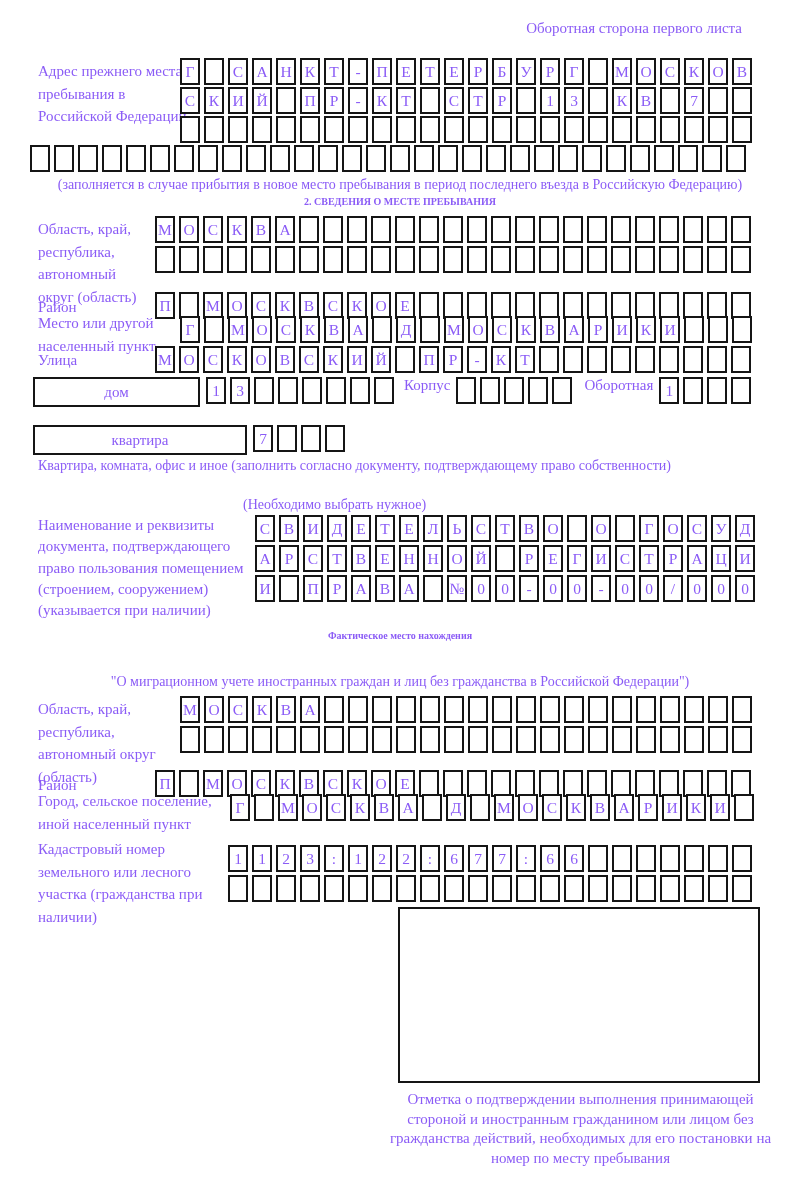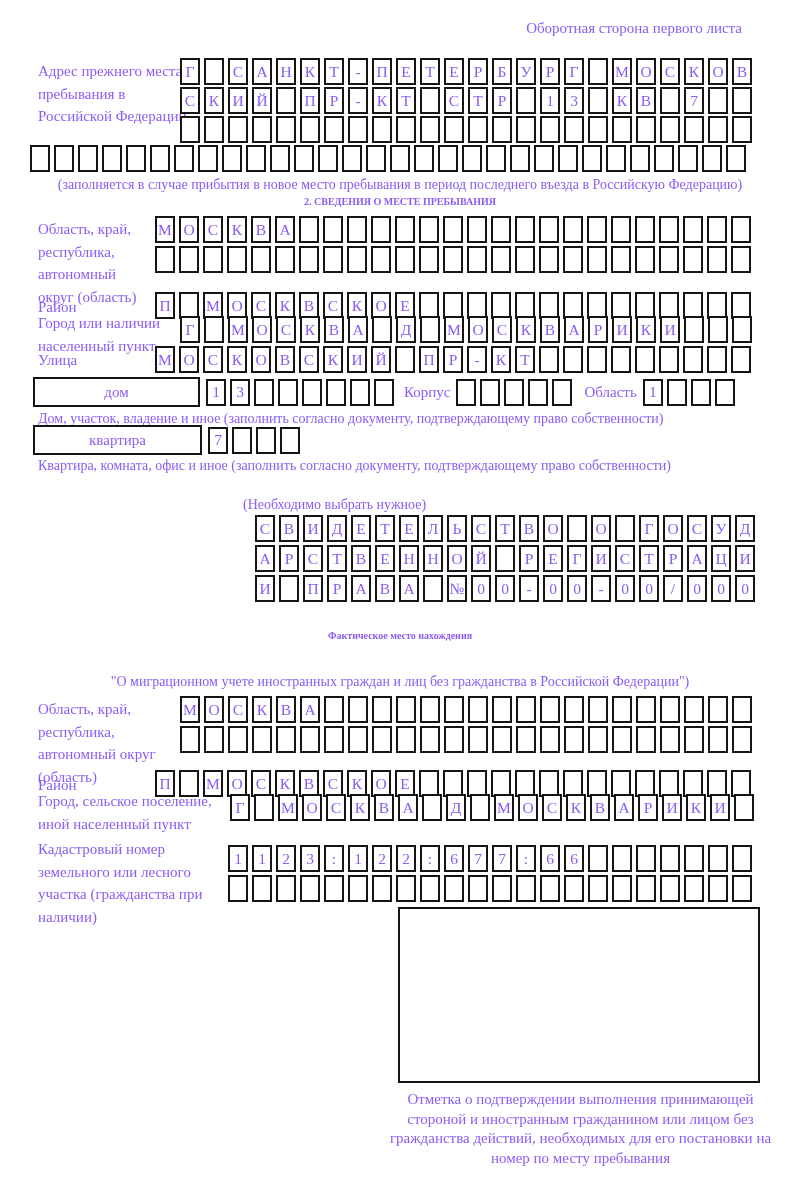--- a/index.html
+++ b/index.html
@@ -7,21 +7,21 @@
         font-family:"Liberation Serif",serif;overflow:hidden;}
   .hdr{position:absolute;top:20px;right:58px;font-size:15px;}
   .lbl{position:absolute;font-size:15px;line-height:1.5;}
   .lbl6{position:absolute;font-size:15px;line-height:1.42;}
   .cap{position:absolute;font-size:14px;}
   .center{left:0;width:100%;text-align:center;}
   .ttl{position:absolute;left:0;width:100%;text-align:center;font-weight:bold;font-size:10px;}
   .boxrow{position:absolute;display:flex;gap:4px;}
   .cb{box-sizing:border-box;flex:0 0 auto;width:20px;height:27px;border:2px solid #151515;
       display:flex;align-items:center;justify-content:center;font-size:15.5px;background:#fff;}
-  .flexrow{position:absolute;display:flex;align-items:center;}
+  .flexrow{position:absolute;display:flex;align-items:flex-start;}
   .wide{box-sizing:border-box;border:2px solid #151515;height:30px;display:flex;
         align-items:center;justify-content:center;font-size:15px;background:#fff;}
   .chk{box-sizing:border-box;width:23px;height:26px;border:2px solid #151515;
        display:inline-flex;align-items:center;justify-content:center;font-size:16px;background:#fff;}
   .inl{font-size:15px;white-space:nowrap;}
   .stamp{position:absolute;box-sizing:border-box;border:2px solid #151515;background:#fff;}
   .stampcap{position:absolute;font-size:15px;line-height:1.3;text-align:center;}
 </style>
 </head>
 <body>
@@ -223,21 +223,21 @@
       <span class="cb"></span>
       <span class="cb"></span>
       <span class="cb"></span>
       <span class="cb"></span>
       <span class="cb"></span>
       <span class="cb"></span>
       <span class="cb"></span>
       <span class="cb"></span>
     </div>
 
-  <div class="lbl" style="left:38px;top:312px;width:155px">Город или наличии населенный пункт</div>
+  <div class="lbl" style="left:38px;top:312px;width:155px">Место или другой населенный пункт</div>
   <div class="boxrow" style="left:180px;top:316px">
       <span class="cb">Г</span>
       <span class="cb"></span>
       <span class="cb">М</span>
       <span class="cb">О</span>
       <span class="cb">С</span>
       <span class="cb">К</span>
       <span class="cb">В</span>
       <span class="cb">А</span>
       <span class="cb"></span>
@@ -300,43 +300,43 @@
         <span class="cb"></span>
       </div>
     <span class="inl" style="margin-left:10px">Корпус</span>
     <div class="boxrow" style="position:static;margin-left:6px">
         <span class="cb"></span>
         <span class="cb"></span>
         <span class="cb"></span>
         <span class="cb"></span>
         <span class="cb"></span>
       </div>
-    <span class="inl" style="margin-left:12px">Область</span>
+    <span class="inl" style="margin-left:12px">Оборотная</span>
     <div class="boxrow" style="position:static;margin-left:6px">
         <span class="cb">1</span>
         <span class="cb"></span>
         <span class="cb"></span>
         <span class="cb"></span>
       </div>
   </div>
-  <div class="cap" style="left:38px;top:411px">Дом, участок, владение и иное (заполнить согласно документу, подтверждающему право собственности)</div>
 
   <div class="flexrow" style="left:33px;top:425px">
-    <div class="wide" style="width:169px">квартира</div>
+    <div class="wide" style="width:214px">квартира</div>
     <div class="boxrow" style="position:static;margin-left:6px">
         <span class="cb">7</span>
         <span class="cb"></span>
         <span class="cb"></span>
         <span class="cb"></span>
       </div>
   </div>
   <div class="cap" style="left:38px;top:458px">Квартира, комната, офис и иное (заполнить согласно документу, подтверждающему право собственности)</div>
 
   <div class="cap" style="left:243px;top:497px">(Необходимо выбрать нужное)</div>
 
+  <div class="lbl6" style="left:38px;top:515px;width:212px">Наименование и реквизиты документа, подтверждающего право пользования помещением (строением, сооружением) (указывается при наличии)</div>
   <div class="boxrow" style="left:255px;top:515px">
       <span class="cb">С</span>
       <span class="cb">В</span>
       <span class="cb">И</span>
       <span class="cb">Д</span>
       <span class="cb">Е</span>
       <span class="cb">Т</span>
       <span class="cb">Е</span>
       <span class="cb">Л</span>
       <span class="cb">Ь</span>

